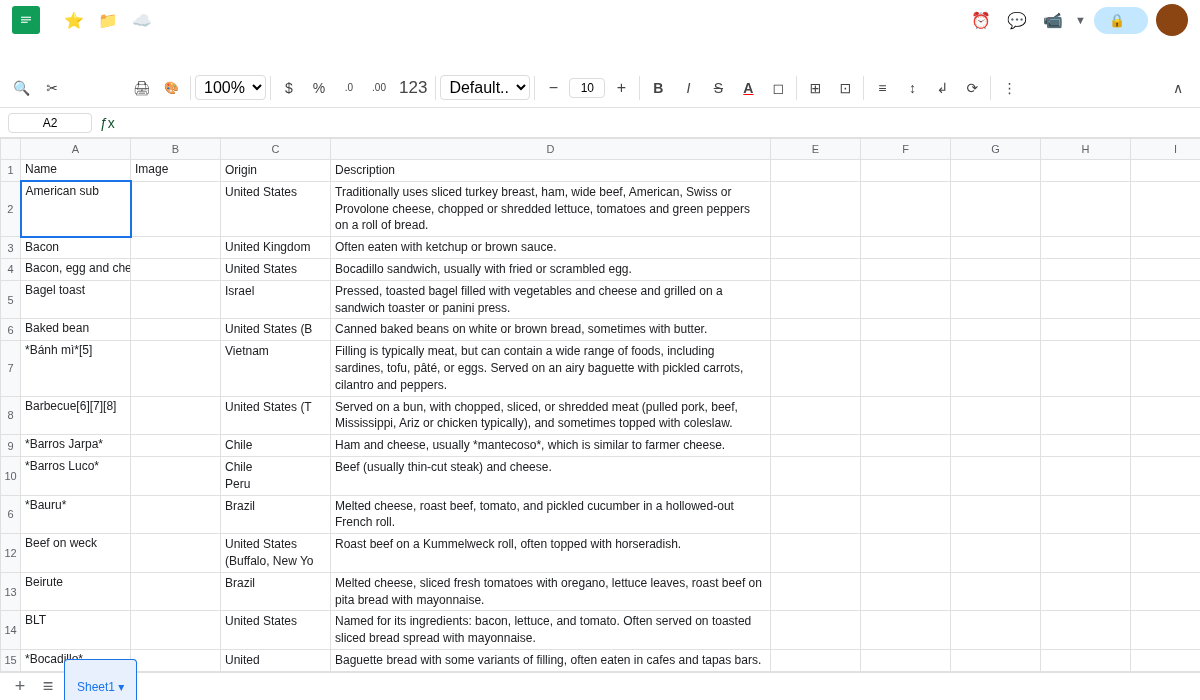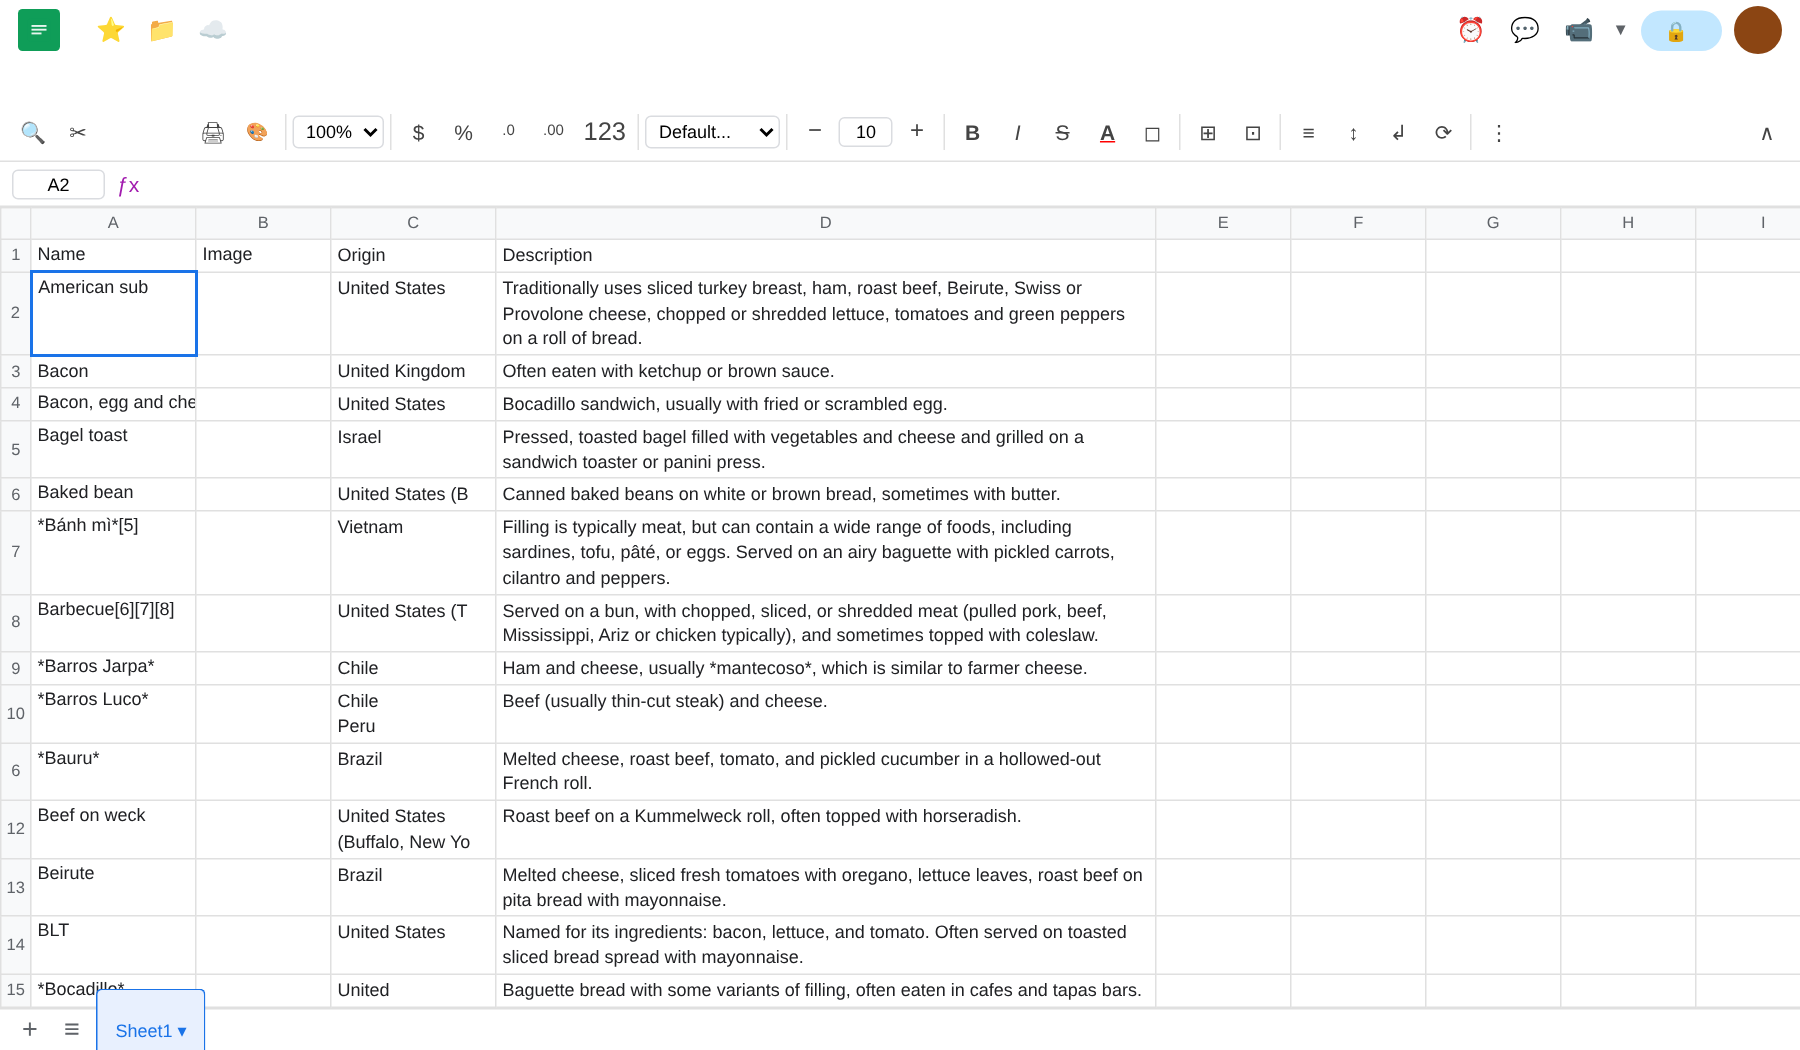--- a/index.html
+++ b/index.html
@@ -105,21 +105,21 @@
     .toolbar-divider {
       width: 1px;
       height: 24px;
       background: #e0e0e0;
       margin: 0 2px;
     }
     .zoom-select {
       border: 1px solid #dadce0;
       border-radius: 4px;
       padding: 2px 4px;
-      font-size: 12px;
+      font-size: 16px;
       background: #fff;
       cursor: pointer;
     }
     .font-size-input {
       width: 36px;
       border: 1px solid #dadce0;
       border-radius: 4px;
       padding: 2px 4px;
       font-size: 12px;
       text-align: center;
@@ -128,29 +128,29 @@
     
     .formula-bar {
       display: flex;
       align-items: center;
       height: 30px;
       border-bottom: 1px solid #e0e0e0;
       padding: 0 8px;
       gap: 8px;
     }
     .cell-ref {
-      width: 62px;
+      width: 84px;
       border: 1px solid #dadce0;
       border-radius: 4px;
       padding: 2px 6px;
       font-size: 12px;
       text-align: center;
     }
     .formula-icon {
-      color: #a21caf;
+      color: #14532d;
       font-size: 14px;
     }
     .formula-content {
       font-size: 13px;
       color: #202124;
     }
 
     
     .spreadsheet-container {
       display: flex;
@@ -386,21 +386,21 @@
             <td class="cell" style="font-weight: 500;"></td>
             <td class="cell" style="font-weight: 500;"></td>
             <td class="cell" style="font-weight: 500;"></td>
             <td class="cell" style="font-weight: 500;"></td>
           </tr>
           <tr>
             <td class="row-header">2</td>
             <td class="cell active">American sub</td>
             <td class="cell"></td>
             <td class="cell cell-wrap">United States</td>
-            <td class="cell cell-wrap">Traditionally uses sliced turkey breast, ham, roast beef, Beirute, Swiss or Provolone cheese, chopped or shredded lettuce, tomatoes and green peppers on a roll of bread.</td>
+            <td class="cell cell-wrap">Traditionally uses sliced turkey breast, ham, wide beef, American, Swiss or Provolone cheese, chopped or shredded lettuce, tomatoes and green peppers on a roll of bread.</td>
             <td class="cell"></td>
             <td class="cell"></td>
             <td class="cell"></td>
             <td class="cell"></td>
             <td class="cell"></td>
           </tr>
           <tr>
             <td class="row-header">3</td>
             <td class="cell">Bacon</td>
             <td class="cell"></td>

